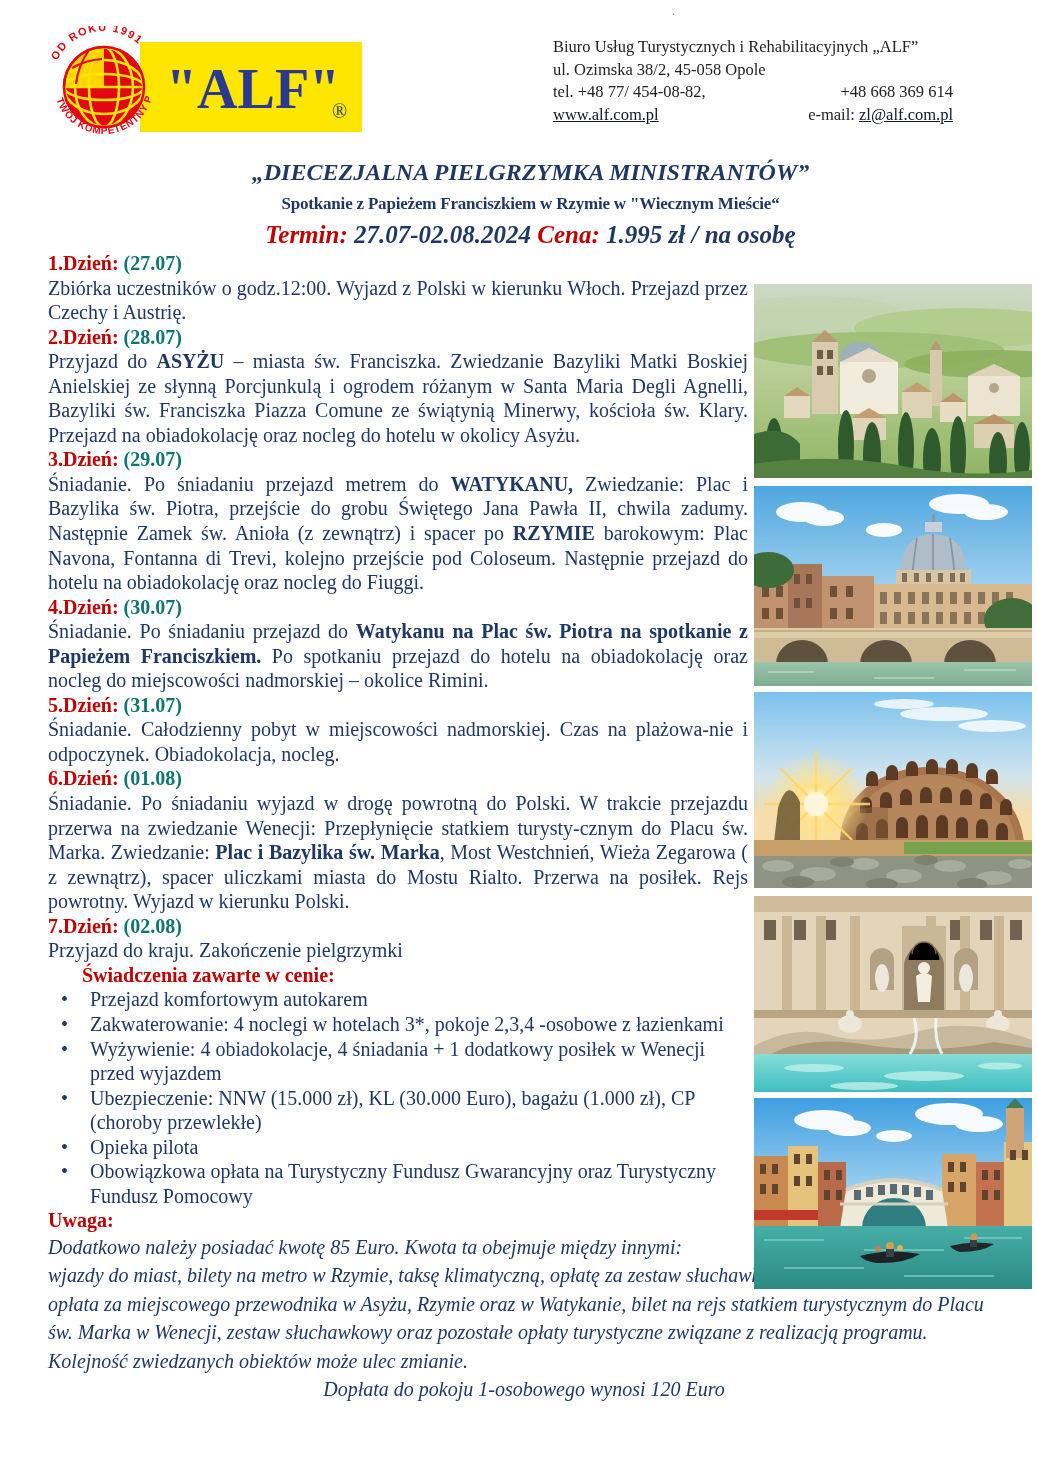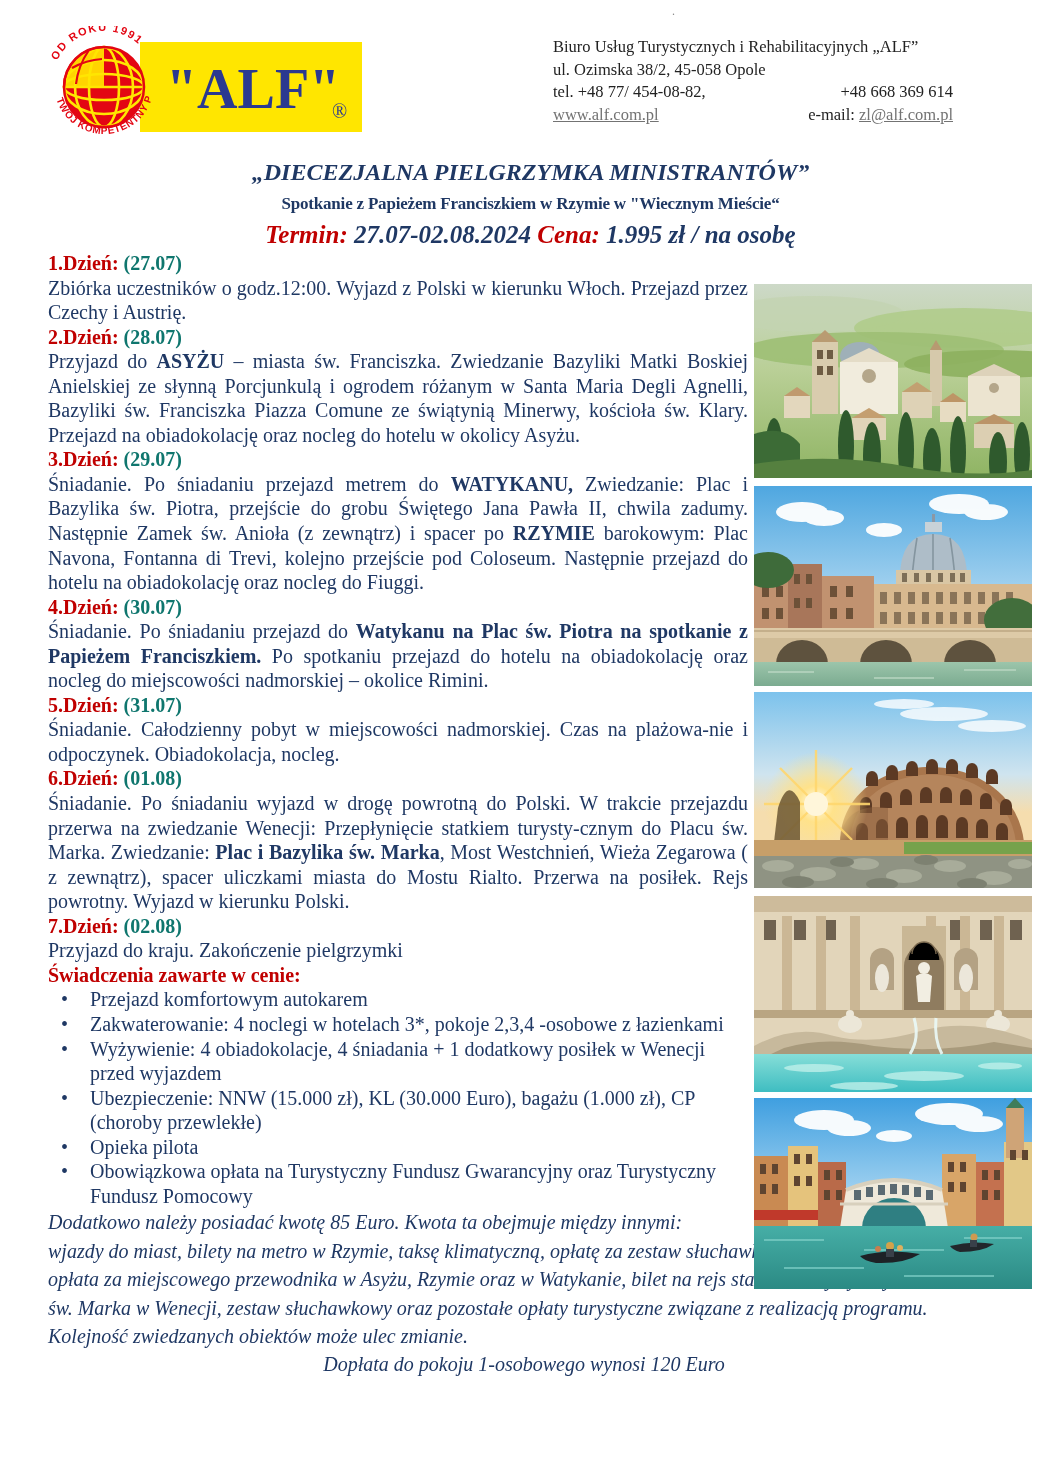--- a/index.html
+++ b/index.html
@@ -4,37 +4,37 @@
 <style>
   html,body { margin:0; padding:0; background:#ffffff; }
   #page { position:relative; width:1037px; height:1467px; background:#fff; overflow:hidden;
           font-family:"Liberation Serif","DejaVu Serif",serif; }
 
   
   .logo-wrap { position:absolute; left:48px; top:26px; width:318px; height:118px; }
   .stray-dot { position:absolute; left:672px; top:4px; font-size:12px; color:#8a8a8a; }
   .contact { position:absolute; left:553px; top:36px; width:400px; font-size:16.5px; line-height:22.5px; color:#222; }
   .contact .crow { display:flex; justify-content:space-between;gap:30px; }
-  a.link { color:#737373; text-decoration:underline; cursor:pointer; }
+  a.link { color:#0f172a; text-decoration:underline; cursor:pointer; }
 
   
   .title-block { position:absolute; left:12px; top:157px; width:1037px; text-align:center; color:#1F3864; }
   .title1 { font-size:24px; font-weight:bold; font-style:italic; line-height:31px; }
   .title2 { font-size:17px; font-weight:bold; line-height:32px; letter-spacing:-0.2px; }
   .title3 { font-size:25px; font-weight:bold; line-height:30px;font-style:italic; }
   .red { color:#C00000; }
 
   
   .column { position:absolute; left:48px; top:251px; width:700px;
             font-size:20px; line-height:24.55px; color:#1F3864; }
   .day-heading { font-weight:bold; }
   .day-label { color:#C00000;margin-top:16px; }
   .day-date { color:#0f766e; }
   .day-text { margin:0; text-align:justify; }
-  .services-heading { color:#C00000; font-weight:bold; }
+  .services-heading { color:#C00000; font-weight:bold;margin-left:34px; }
   ul.services { margin:0; padding:0 0 0 42px; list-style:none; }
   ul.services li { position:relative; }
   ul.services li::before { content:"\2022"; position:absolute; left:-29px; top:0; color:#1F3864; }
 
   .notes-heading { color:#C00000; font-weight:bold; }
   .notes p { margin:0; font-style:italic; line-height:28.4px; }
   .notes-intro { width:952px; }
   .notes-details { width:952px; }
   .notes-center { width:952px; margin-left:165px; text-align:center; }
 
@@ -147,20 +147,21 @@
     <div class="services-heading">Świadczenia zawarte w cenie:</div>
     <ul class="services">
         <li>Przejazd komfortowym autokarem</li>
         <li>Zakwaterowanie: 4 noclegi w hotelach 3*, pokoje 2,3,4 -osobowe z łazienkami</li>
         <li>Wyżywienie: 4 obiadokolacje, 4 śniadania + 1 dodatkowy posiłek w Wenecji przed wyjazdem</li>
         <li>Ubezpieczenie: NNW (15.000 zł), KL (30.000 Euro), bagażu (1.000 zł), CP (choroby przewlekłe)</li>
         <li>Opieka pilota</li>
         <li>Obowiązkowa opłata na Turystyczny Fundusz Gwarancyjny oraz Turystyczny Fundusz Pomocowy</li>
       </ul>
     <div class="notes">
+      <div class="notes-heading">Uwaga:</div>
       <p class="notes-intro">Dodatkowo należy posiadać kwotę 85 Euro. Kwota ta obejmuje między innymi:</p>
       <p class="notes-details">wjazdy do miast, bilety na metro w Rzymie, taksę klimatyczną, opłatę za zestaw słuchawkowy w Bazylice Św. Piotra, opłata za miejscowego przewodnika w Asyżu, Rzymie oraz w Watykanie, bilet na rejs statkiem turystycznym do Placu św. Marka w Wenecji, zestaw słuchawkowy oraz pozostałe opłaty turystyczne związane z realizacją programu.  Kolejność zwiedzanych obiektów może ulec zmianie.</p>
       <p class="notes-center">Dopłata do pokoju 1-osobowego wynosi 120 Euro</p>
     </div>
   </div>
 
   <div class="photo" id="photo-assisi">
     <svg viewBox="0 0 278 194" preserveAspectRatio="none">
       <defs>
         <linearGradient id="as-sky" x1="0" y1="0" x2="0" y2="1">

